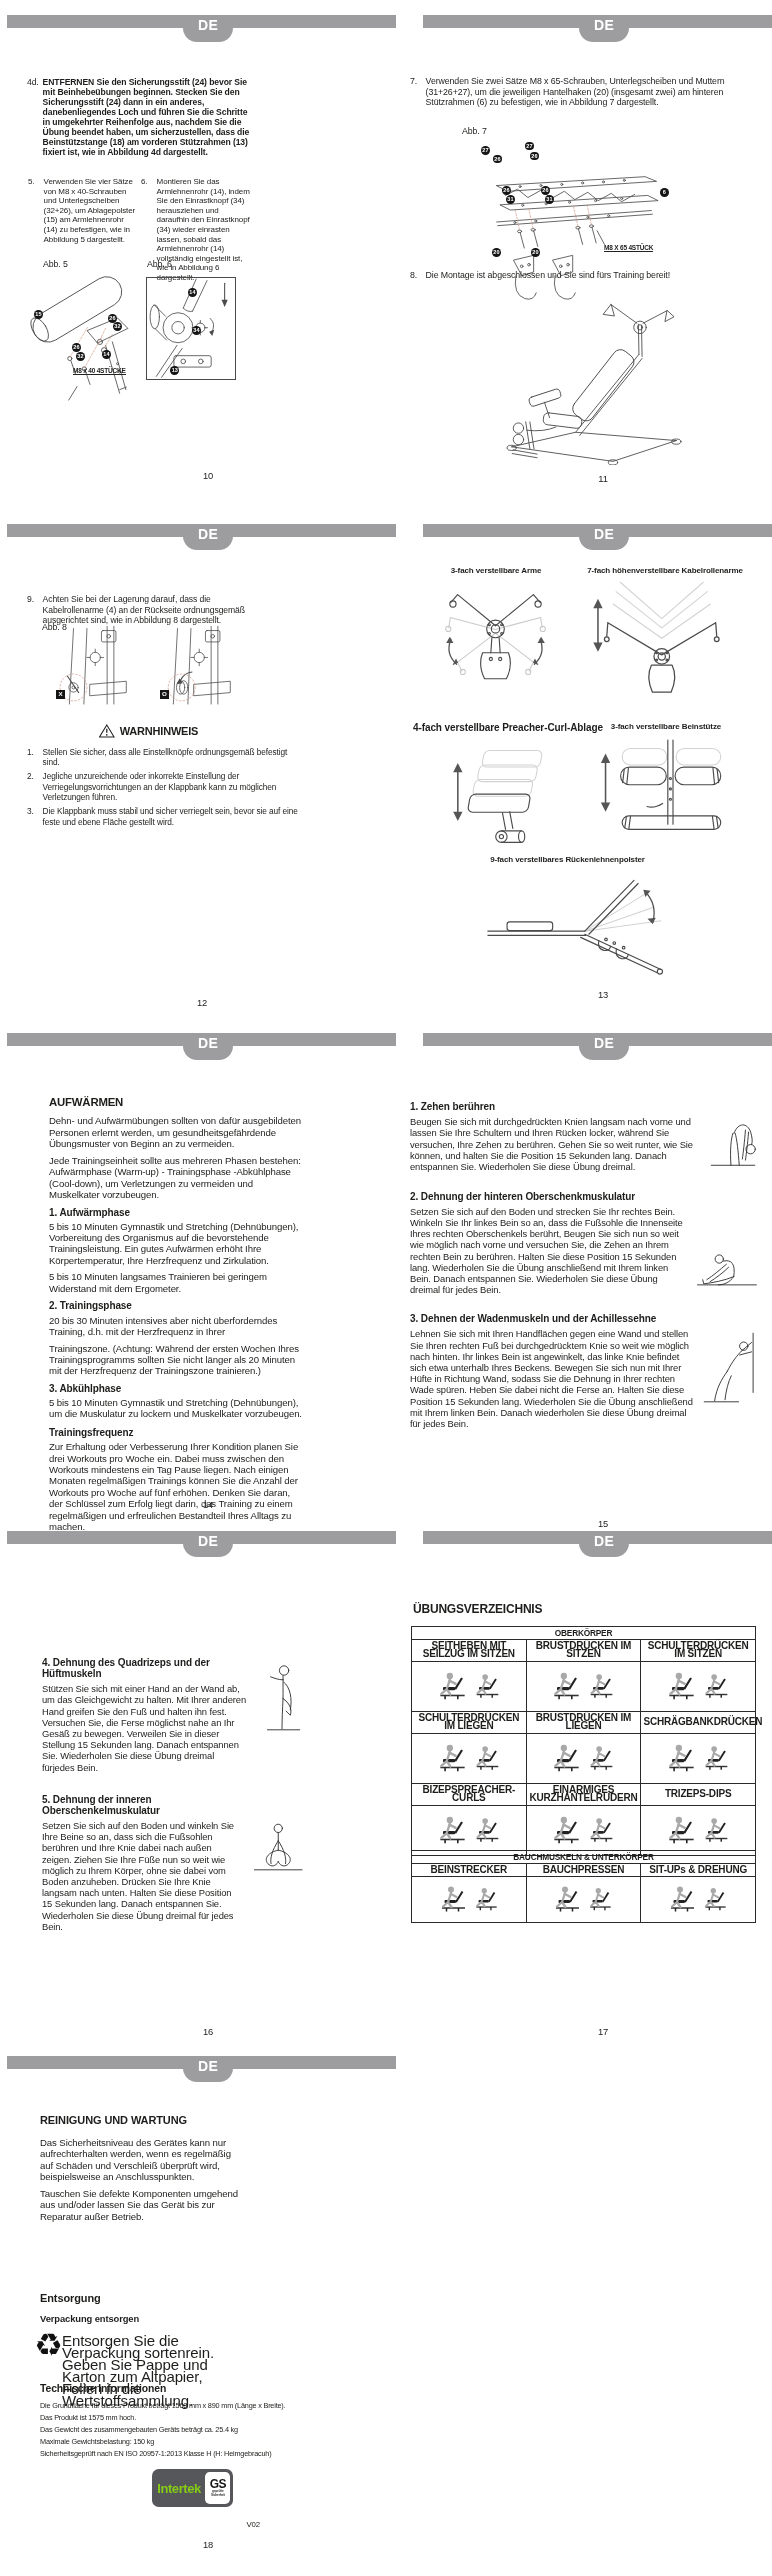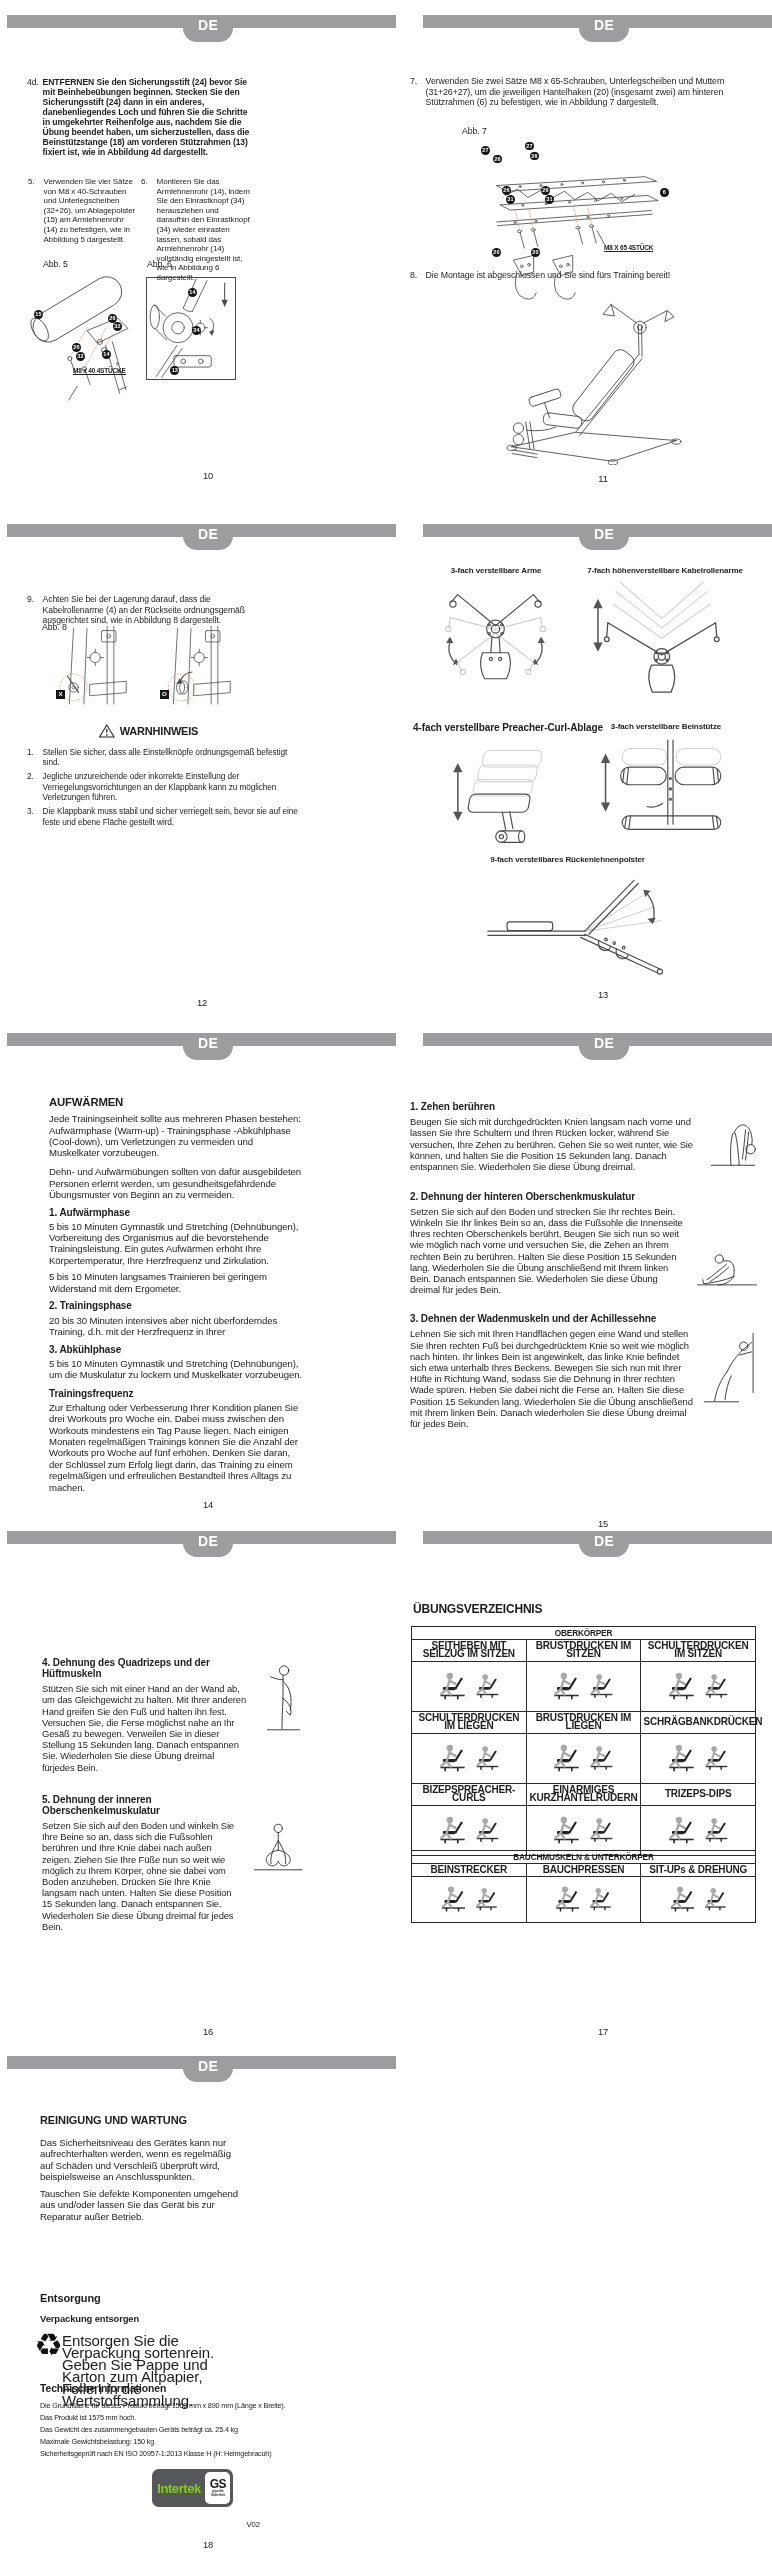--- a/index.html
+++ b/index.html
@@ -483,27 +483,28 @@
       </g>
     </svg>
   </div>
 
   <div class="pagenum" style="left:578px;top:989px">13</div>
 </section>
 
 <section>
   <div class="flow" style="left:49px;top:1096px;width:253px">
     <div class="h-big">AUFWÄRMEN</div>
+    <p class="t-body" style="margin:7.3px 0 0">Dehn- und Aufwärmübungen sollten von dafür ausgebildeten Personen erlernt werden, um gesundheitsgefährdende Übungsmuster von Beginn an zu vermeiden.</p>
     <p class="t-body" style="margin:5.2px 0 0">Jede Trainingseinheit sollte aus mehreren Phasen bestehen: Aufwärmphase (Warm-up) - Trainingsphase -Abkühlphase (Cool-down), um Verletzungen zu vermeiden und Muskelkater vorzubeugen.</p>
-    <p class="t-body" style="margin:7.3px 0 0">Dehn- und Aufwärmübungen sollten von dafür ausgebildeten Personen erlernt werden, um gesundheitsgefährdende Übungsmuster von Beginn an zu vermeiden.</p>
     <p class="h-sec" style="margin:6.2px 0 0">1. Aufwärmphase</p>
     <p class="t-body" style="margin:3.1px 0 0">5 bis 10 Minuten Gymnastik und Stretching (Dehnübungen), Vorbereitung des Organismus auf die bevorstehende Trainingsleistung. Ein gutes Aufwärmen erhöht Ihre Körpertemperatur, Ihre Herzfrequenz und Zirkulation.</p>
     <p class="t-body" style="margin:5.2px 0 0">5 bis 10 Minuten langsames Trainieren bei geringem Widerstand mit dem Ergometer.</p>
     <p class="h-sec" style="margin:6.2px 0 0">2. Trainingsphase</p>
     <p class="t-body" style="margin:3.1px 0 0">20 bis 30 Minuten intensives aber nicht überforderndes Training, d.h. mit der Herzfrequenz in Ihrer</p>
+    <p class="t-body" style="margin:5.2px 0 0">Trainingszone. (Achtung: Während der ersten Wochen Ihres Trainingsprogramms sollten Sie nicht länger als 20 Minuten mit der Herzfrequenz der Trainingszone trainieren.)</p>
     <p class="h-sec" style="margin:6.2px 0 0">3. Abkühlphase</p>
     <p class="t-body" style="margin:3.1px 0 0">5 bis 10 Minuten Gymnastik und Stretching (Dehnübungen), um die Muskulatur zu lockern und Muskelkater vorzubeugen.</p>
     <p class="h-sec" style="margin:7.3px 0 0">Trainingsfrequenz</p>
     <p class="t-body" style="margin:3.1px 0 0">Zur Erhaltung oder Verbesserung Ihrer Kondition planen Sie drei Workouts pro Woche ein. Dabei muss zwischen den Workouts mindestens ein Tag Pause liegen. Nach einigen Monaten regelmäßigen Trainings können Sie die Anzahl der Workouts pro Woche auf fünf erhöhen. Denken Sie daran, der Schlüssel zum Erfolg liegt darin, das Training zu einem regelmäßigen und erfreulichen Bestandteil Ihres Alltags zu machen.</p>
   </div>
   <div class="pagenum" style="left:183px;top:1499px">14</div>
 </section>
 
 <section>
   <div class="flow" style="left:410px;top:1101px;width:351px">

